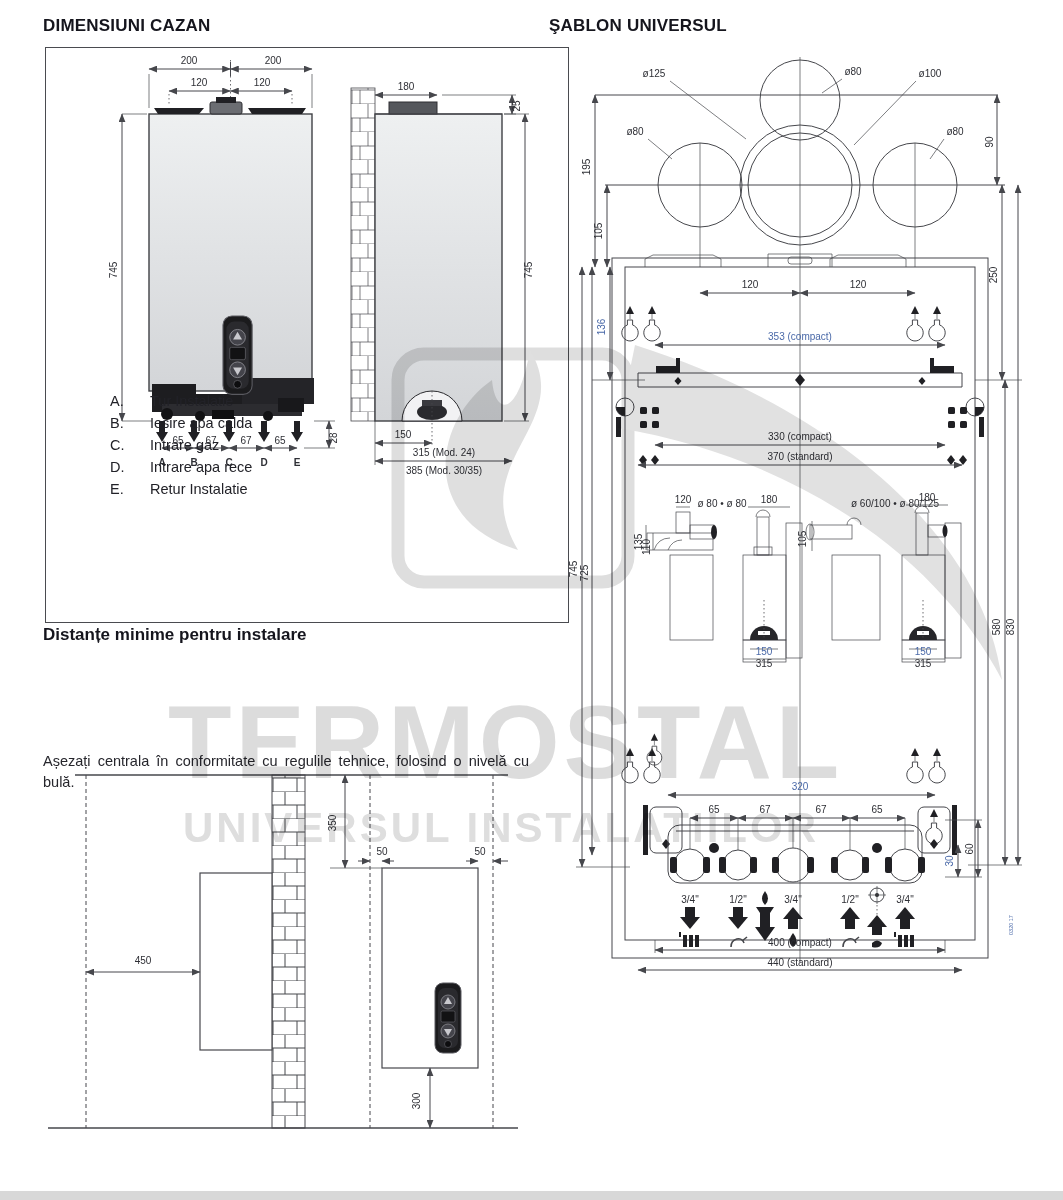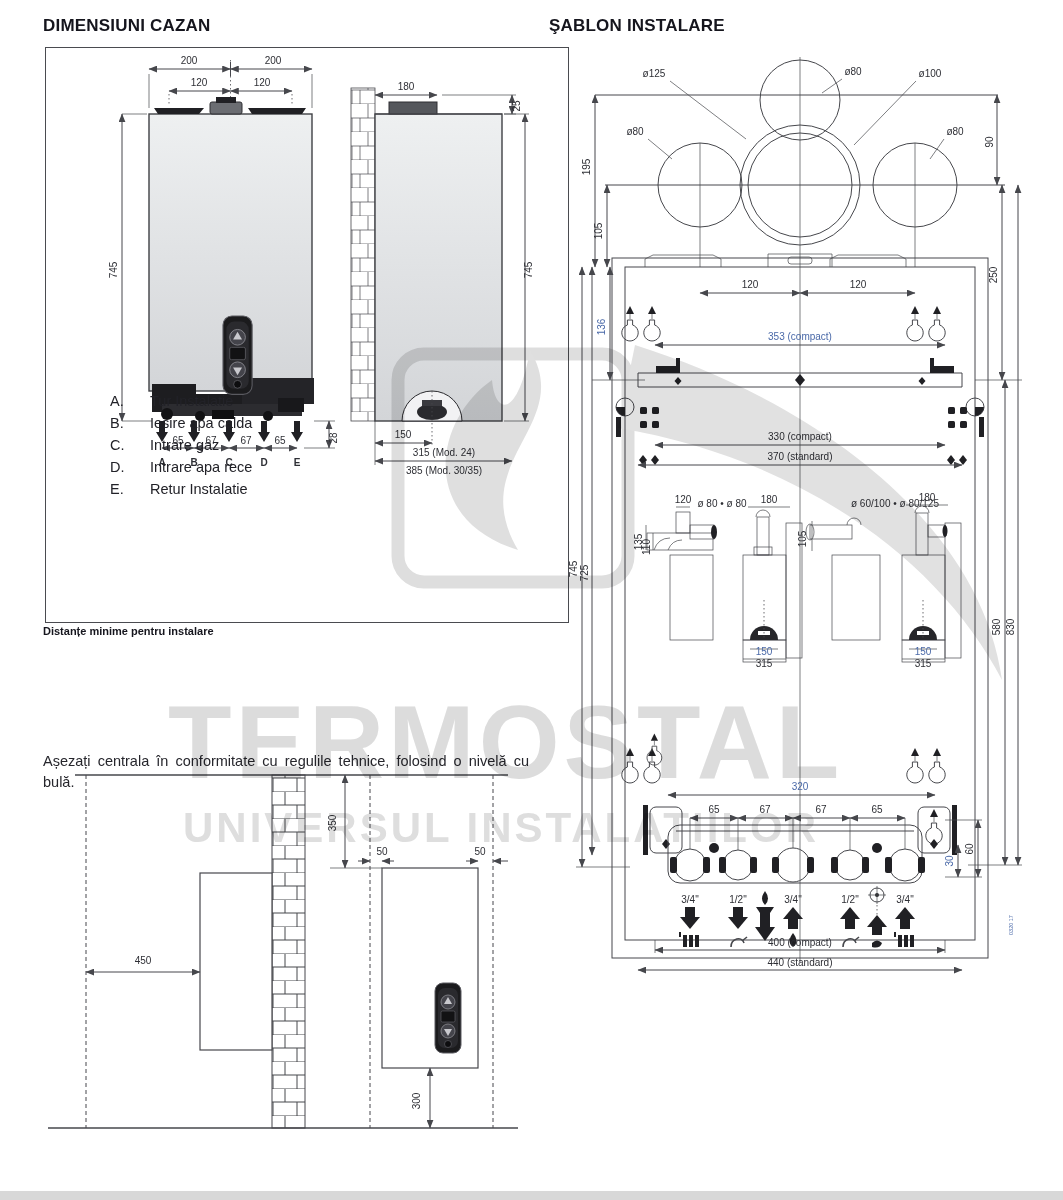--- a/index.html
+++ b/index.html
@@ -1,19 +1,19 @@
 <!DOCTYPE html>
 <html><head>
 <meta charset="utf-8">
 <style>
   html,body{margin:0;padding:0;background:#ffffff;}
   .page{position:relative;width:1063px;height:1200px;background:#ffffff;overflow:hidden;
         font-family:"Liberation Sans",sans-serif;}
   .h1{position:absolute;font-size:17px;font-weight:bold;color:#15151d;letter-spacing:.2px;}
-  .h2{position:absolute;font-size:11px;font-weight:bold;color:#15151d;}
+  .h2{position:absolute;font-size:17px;font-weight:bold;color:#15151d;}
   .para{position:absolute;width:486px;font-size:14.5px;line-height:1.42;color:#26262c;text-align:justify;}
   .figbox{position:absolute;left:45px;top:47px;width:476px;height:574px;border:1.6px solid #4a4b50;padding-left:46px;}
   .botbar{position:absolute;left:0;bottom:0;width:100%;height:9px;background:#d8d8d8;}
 
   
   .wm{position:absolute;pointer-events:none;mix-blend-mode:multiply;}
   .wm1{left:168px;top:690px;font-size:104px;font-weight:bold;color:#c7c7c7;opacity:.62;letter-spacing:4px;line-height:1;}
   .wm2{left:183px;top:807px;font-size:42px;font-weight:bold;color:#c9c9c9;opacity:.62;letter-spacing:3px;line-height:1;text-align:right;}
   .wmflame{left:380px;top:310px;opacity:.5;}
 
@@ -215,21 +215,21 @@
     <path class="de" d="M328,96 H340"></path>
       <path class="de" d="M364,96 H352"></path>
     <path class="de" d="M436,96 H448"></path>
       <path class="de" d="M478,96 H463"></path>
     <text class="d big" x="352" y="90">50</text>
     <text class="d big" x="450" y="90">50</text>
     <path class="dl" d="M400,303 V363"></path>
     <text class="d big" x="390" y="336" transform="rotate(-90 390 336)">300</text>
   </svg>
 
-  <div class="h1" style="left:549px;top:16px">ŞABLON INSTALARE</div>
+  <div class="h1" style="left:549px;top:16px">ŞABLON UNIVERSUL</div>
 
   <svg style="position:absolute;left:550px;top:55px" width="513" height="935" viewBox="0 0 513 935">
 
     <rect x="62" y="203" width="376" height="700" fill="#ffffff" class="ln"></rect>
     <rect x="75" y="212" width="350" height="673" class="ln"></rect>
     <line x1="250" y1="2" x2="250" y2="908" class="lnt"></line>
 
     <g>
       <path d="M45,40 H448" class="ln"></path>
       <path d="M55,130 H455" class="ln"></path>

